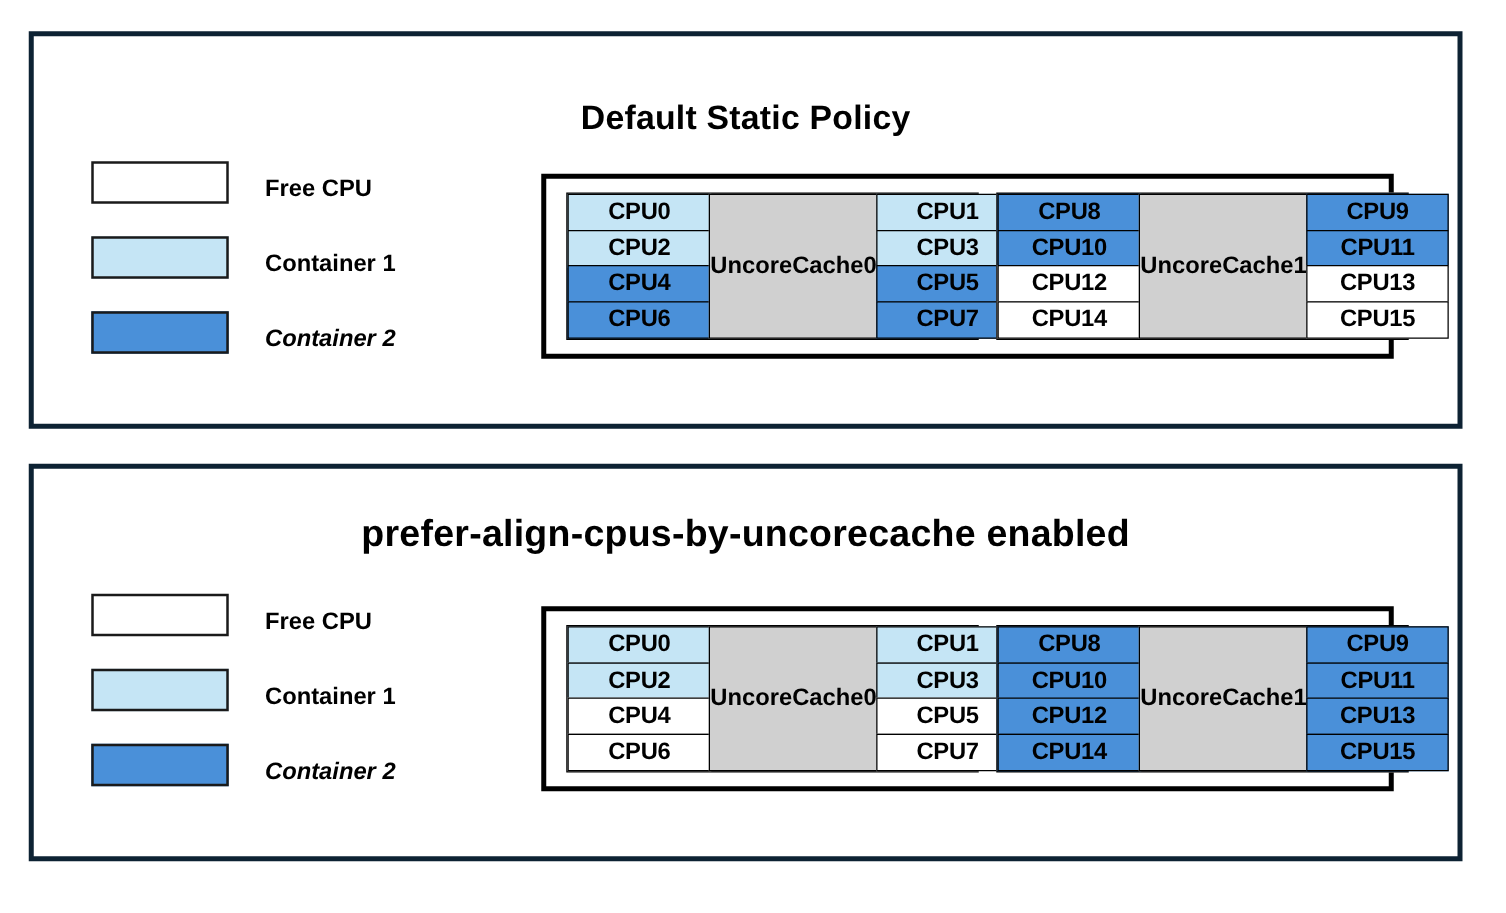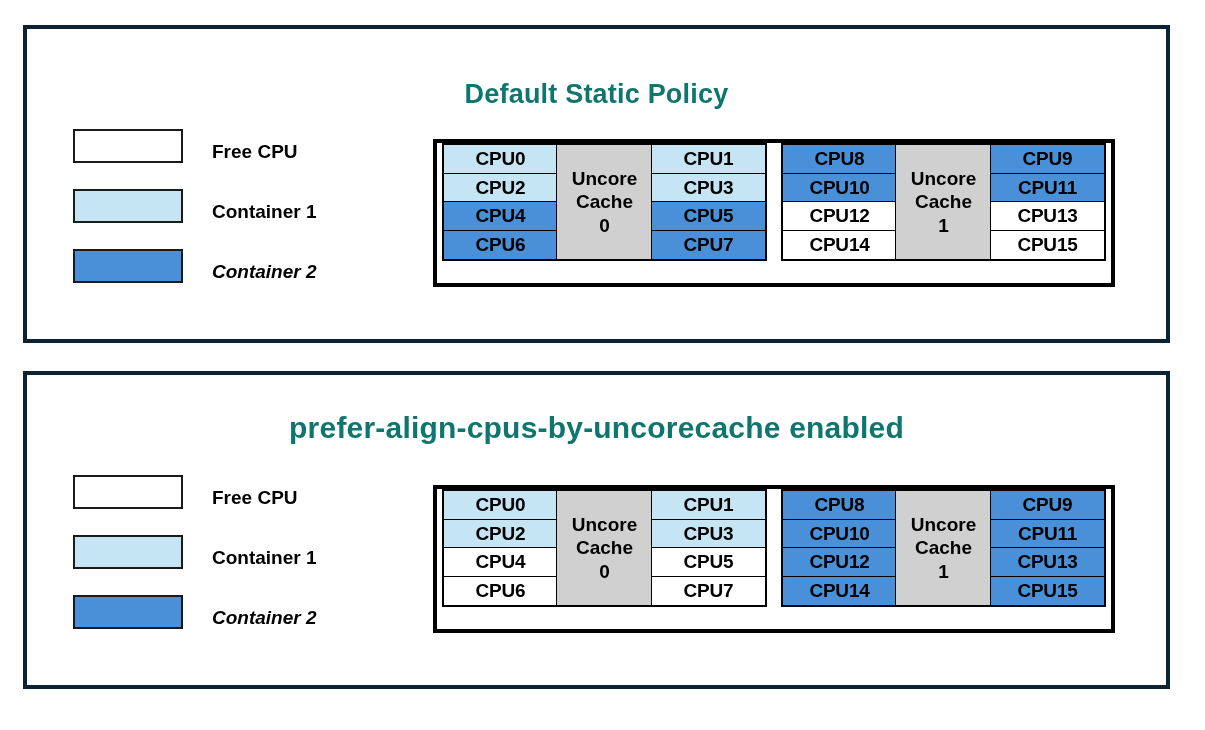--- a/index.html
+++ b/index.html
@@ -27,21 +27,21 @@
   #panel-top    { top: 25px;  height: 318px; }
   #panel-bottom { top: 371px; height: 318px; }
 
   
   .panel-title {
     position: absolute;
     left: 0;
     right: 0;
     text-align: center;
     font-weight: bold;
-    color: #0f766e;
+    color: #000000;
     white-space: nowrap;
   }
   #title-top {
     top: 50px;
     font-size: 27px;
     letter-spacing: 0.2px;
   }
   #title-bottom {
     top: 36px;
     font-size: 30px;
@@ -80,21 +80,22 @@
   .cpu-frame {
     position: absolute;
     left: 406px;
     top: 110px;
     width: 682px;
     height: 148px;
     border: 4px solid #000000;
     box-sizing: border-box;
     background: #ffffff;
     display: flex;
-    padding: 0 5px;
+    align-items: center;
+    padding: 0 16px;
   }
   .cache-group {
     display: flex;
     height: 118px;
     border: 2px solid #000000;
     box-sizing: border-box;
     background: #ffffff;
   }
   .cache-group.left  { width: 330px; }
   .cache-group.right { width: 330px; margin-left: 14px; }
@@ -118,21 +119,20 @@
     color: #000000;
     letter-spacing: -0.2px;
   }
   .cache-box {
     flex: 1;
     background: #d0d0d0;
     border: 1.5px solid #000000;
     box-sizing: border-box;
     margin: -0.75px;
     display: flex;
-    flex-direction: column;
     align-items: center;
     justify-content: center;
     font-size: 19px;
     font-weight: bold;
     color: #000000;
     line-height: 1.22;
     text-align: center;
   }
   .cache-box span { display: block; }
 

